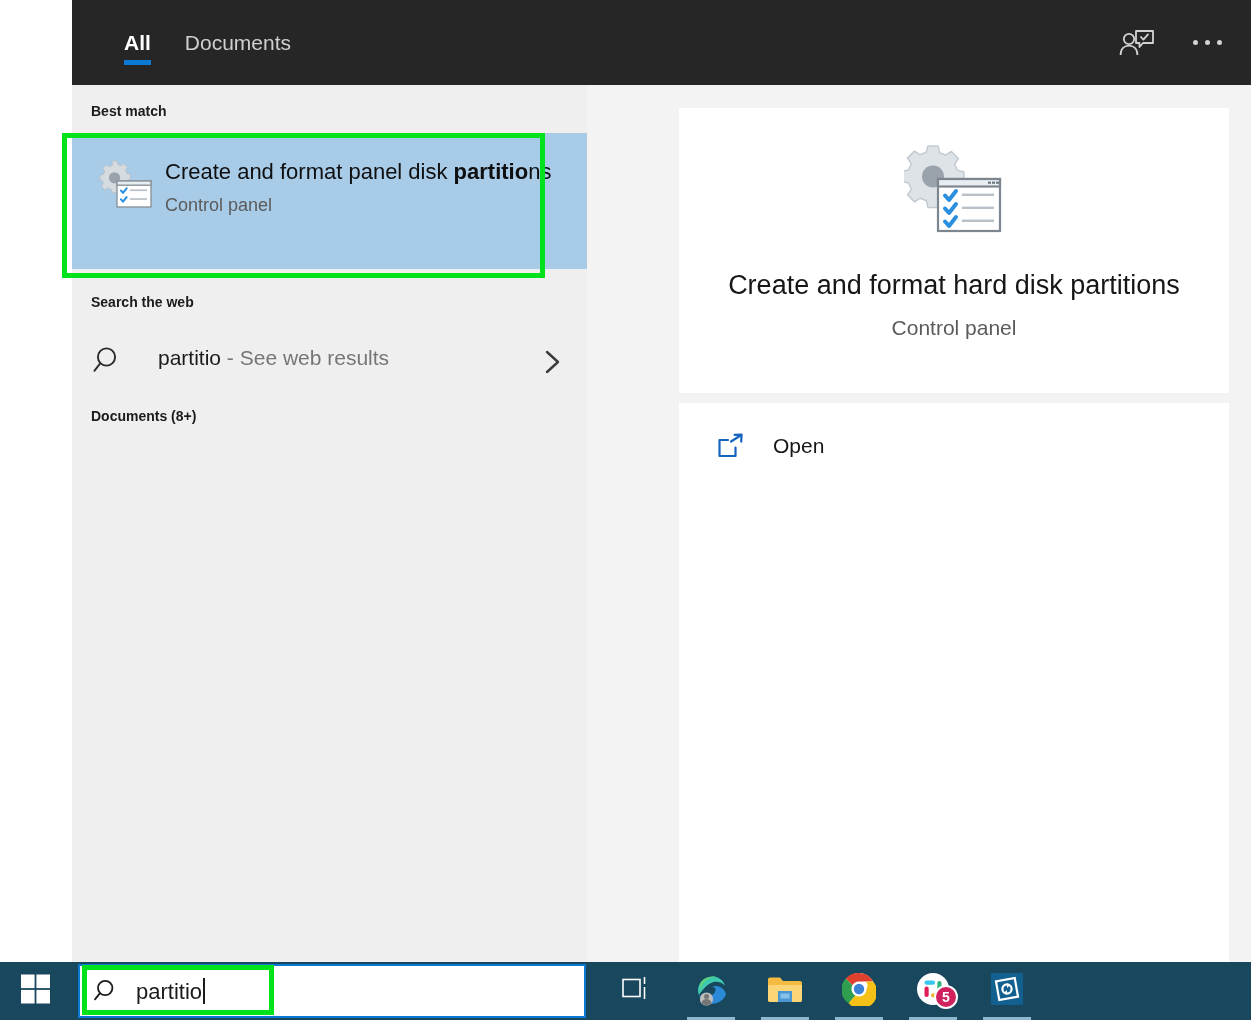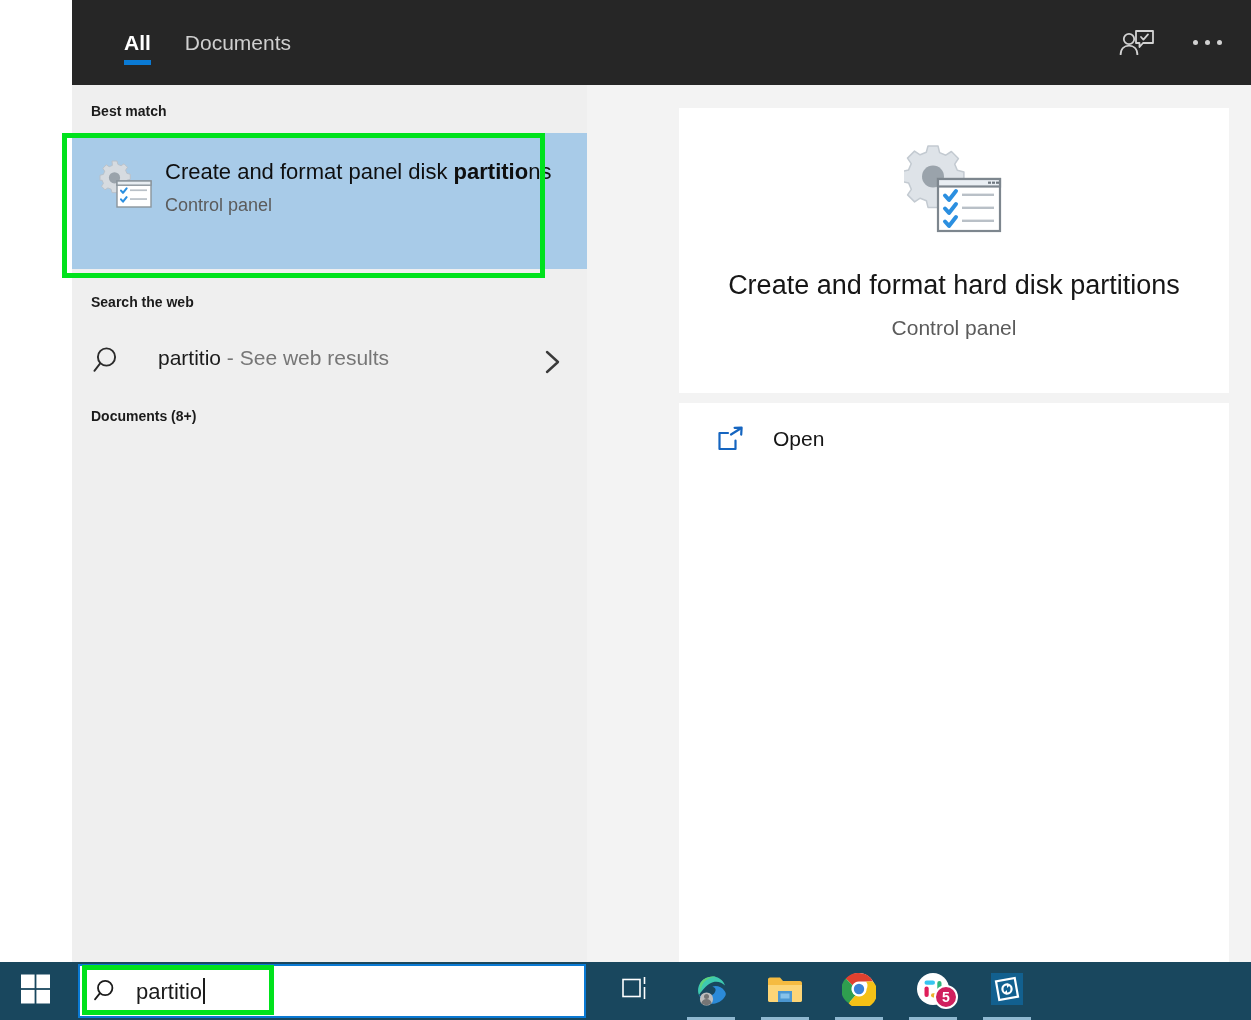--- a/index.html
+++ b/index.html
@@ -273,21 +273,21 @@
     position: absolute;
     left: 72px;
     top: 318px;
     width: 550px;
     height: 562px;
     background: #ffffff;
   }
   #open-row {
     position: absolute;
     left: 0;
-    top: 4px;
+    top: 11px;
     width: 550px;
     height: 64px;
     display: flex;
     align-items: center;
     cursor: default;
   }
   #open-icon {
     width: 28px; height: 26px;
     margin-left: 38px;
   }

